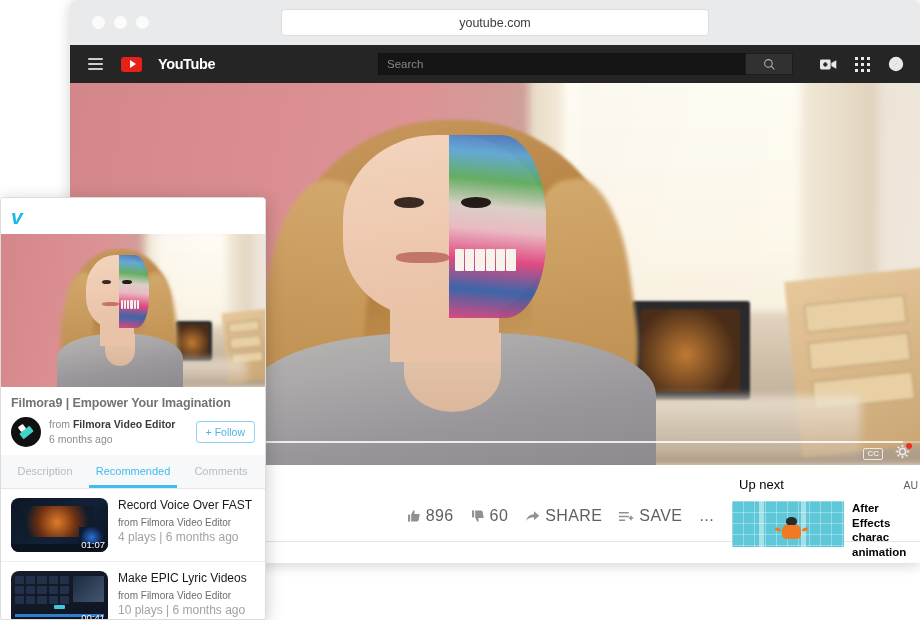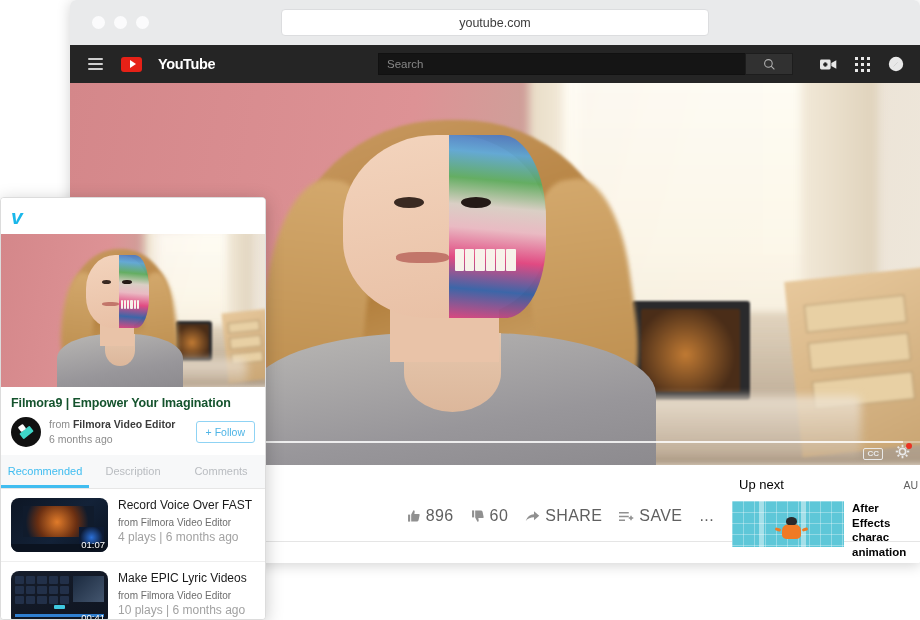--- a/index.html
+++ b/index.html
@@ -153,21 +153,21 @@
   
   .vimeo {
     position: absolute; left: 0; top: 197px; width: 266px; height: 423px;
     background: #fff; border: 1px solid #dcdcdc; border-radius: 4px;
     box-shadow: 0 4px 18px rgba(0,0,0,.22); overflow: hidden;
   }
   .v-top { height: 36px; display: flex; align-items: center; padding-left: 10px; background: #fff; }
   .v-logo { font-size: 21px; font-weight: bold; color: #1ab7ea; font-style: italic; line-height: 1; }
   .v-hero { height: 153px; position: relative; overflow: hidden; }
   .v-meta { padding: 9px 10px 8px 10px; }
-  .v-title { font-size: 12.5px; font-weight: bold; color: #14532d; letter-spacing: -.1px; }
+  .v-title { font-size: 12.5px; font-weight: bold; color: #737373; letter-spacing: -.1px; }
   .v-row { display: flex; align-items: center; margin-top: 7px; gap: 8px; }
   .v-avatar {
     width: 30px; height: 30px; border-radius: 50%; background: #111; flex: none;
     display: flex; align-items: center; justify-content: center; position: relative;
   }
   .v-avatar .blade { width: 13px; height: 7px; background: #3fd6c8; transform: rotate(-38deg) ; border-radius: 1px; }
   .v-avatar .dot { position: absolute; left: 8px; top: 8px; width: 6px; height: 6px; background: #fff; border-radius: 1px; transform: rotate(-38deg); }
   .v-from { flex: 1; font-size: 10.5px; color: #8c8c8c; line-height: 1.45; }
   .v-from b { color: #3b3b3b; }
   .v-follow {
@@ -453,22 +453,22 @@
           <span>6 months ago</span>
         </div>
         <button class="v-follow">
           <span>+</span>
           <span>Follow</span>
         </button>
       </div>
     </div>
 
     <div class="v-tabs">
+      <div class="v-tab">Description</div>
       <div class="v-tab active">Recommended</div>
-      <div class="v-tab">Description</div>
       <div class="v-tab">Comments</div>
     </div>
 
     <div class="v-list">
 
       <div class="v-item">
         <div class="v-thumb thumb-a">
           <span class="inner"></span>
             <span class="blue"></span>
             <span class="strip"></span>

